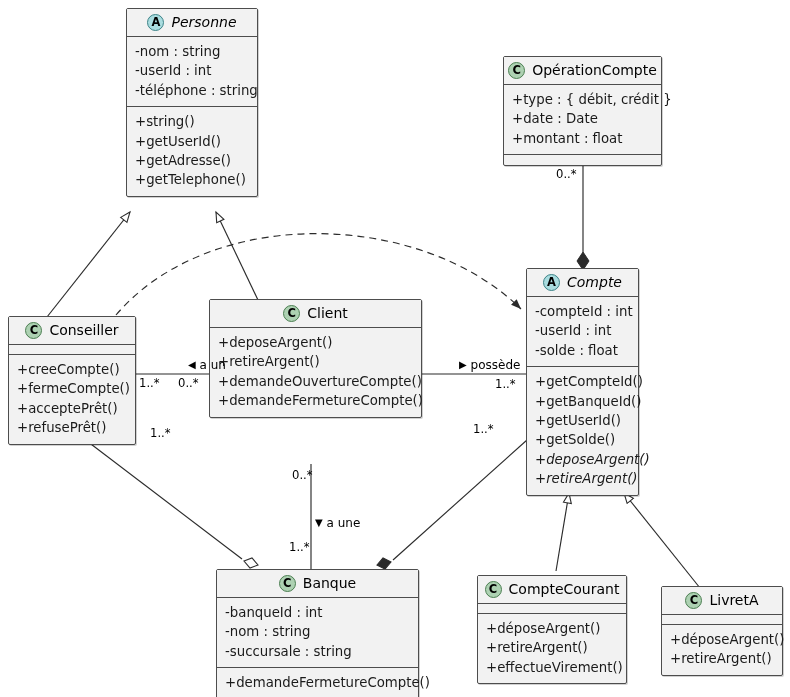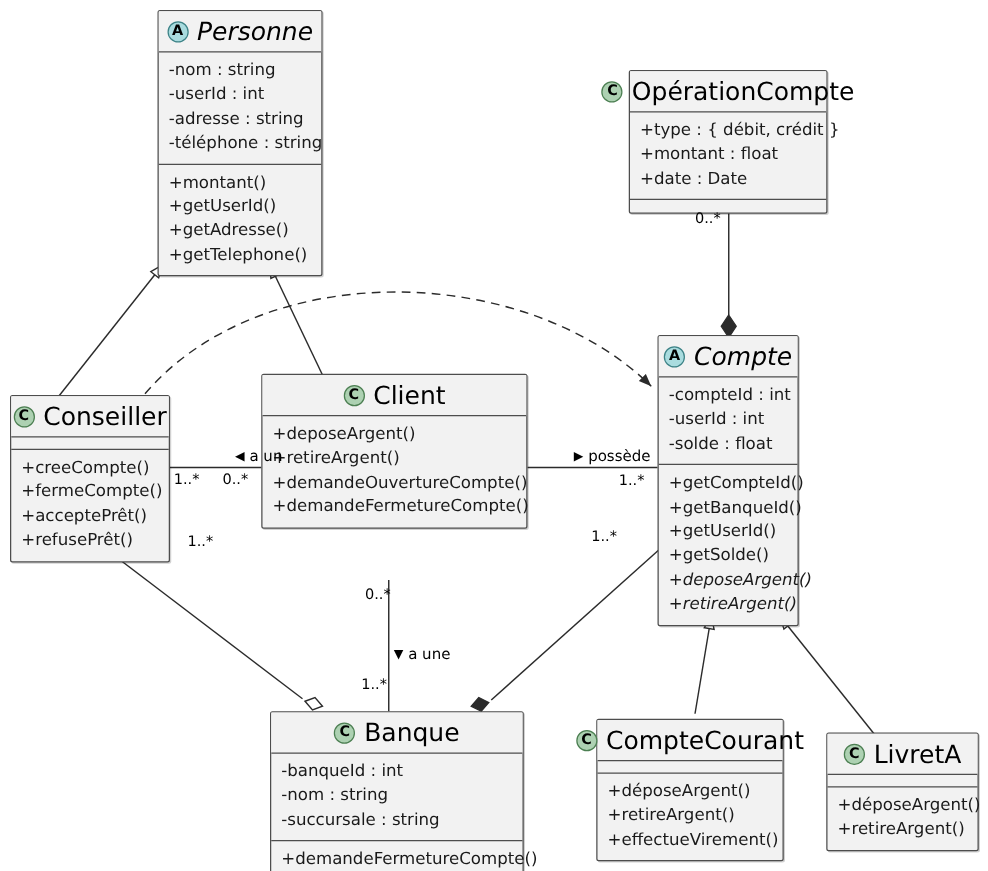--- a/index.html
+++ b/index.html
@@ -34,21 +34,21 @@
   .uml-header {
     display: flex;
     align-items: center;
     justify-content: center;
     gap: 7px;
     padding: 5px 10px 5px 10px;
     border-bottom: 1px solid #4d4d4d;
     background: #f2f2f2;
   }
   .uml-title {
-    font-size: 20px;
+    font-size: 14px;
     color: #000000;
     white-space: nowrap;
     line-height: 1.1;
   }
   .uml-title.abstract { font-style: italic; }
 
   .badge {
     width: 17px; height: 17px;
     border-radius: 50%;
     display: inline-flex;
@@ -153,44 +153,43 @@
 
   <div class="uml-class" style="left:126px; top:8px; width:132px;">
     <div class="uml-header">
       <span class="badge abs">A</span>
       <span class="uml-title abstract">Personne</span>
     </div>
     <div class="uml-compartment">
       <ul>
         <li>-nom : string</li>
         <li>-userId : int</li>
-        <li>-adresse : string</li>
         <li>-téléphone : string</li>
       </ul>
     </div>
     <div class="uml-compartment">
       <ul>
-        <li>+montant()</li>
+        <li>+string()</li>
         <li>+getUserId()</li>
         <li>+getAdresse()</li>
         <li>+getTelephone()</li>
       </ul>
     </div>
   </div>
 
   <div class="uml-class" style="left:503px; top:56px; width:159px;">
     <div class="uml-header">
       <span class="badge cls">C</span>
       <span class="uml-title">OpérationCompte</span>
     </div>
     <div class="uml-compartment">
       <ul>
         <li>+type : { débit, crédit }</li>
+        <li>+date : Date</li>
         <li>+montant : float</li>
-        <li>+date : Date</li>
       </ul>
     </div>
     <div class="uml-compartment empty"></div>
   </div>
 
   <div class="uml-class" style="left:526px; top:268px; width:113px;">
     <div class="uml-header">
       <span class="badge abs">A</span>
       <span class="uml-title abstract">Compte</span>
     </div>

